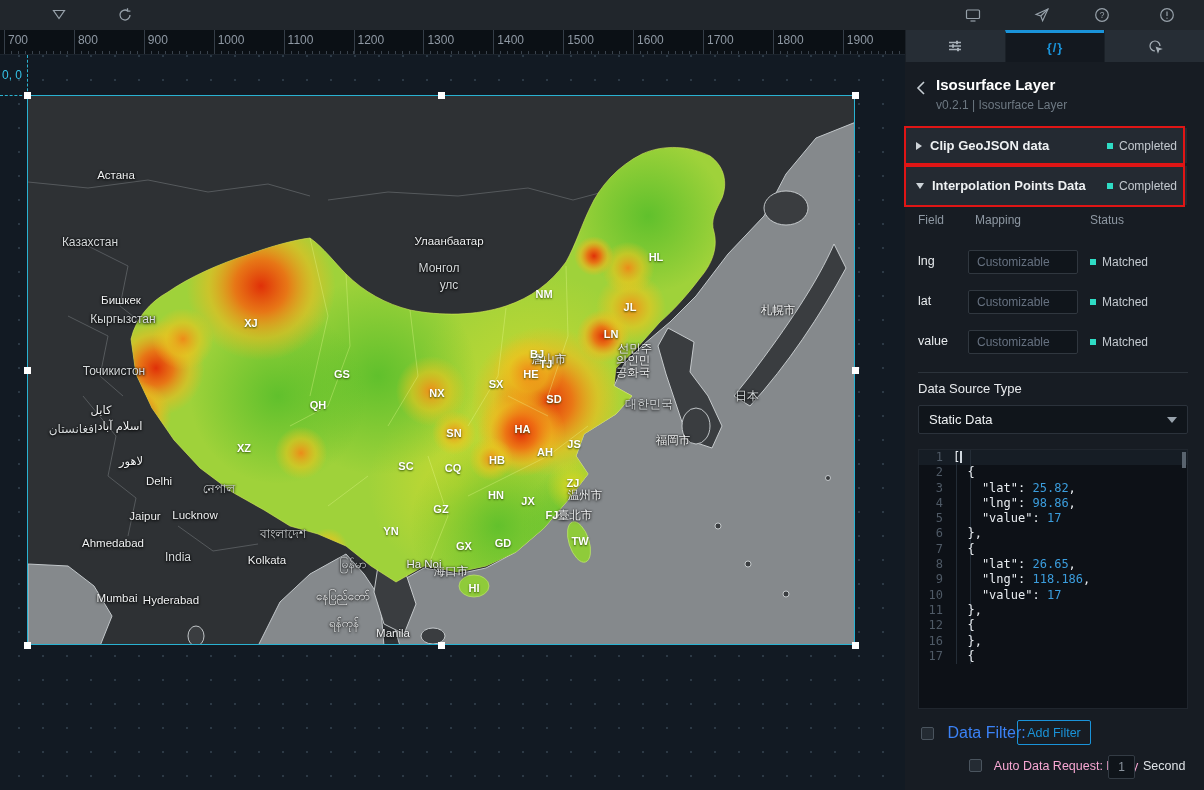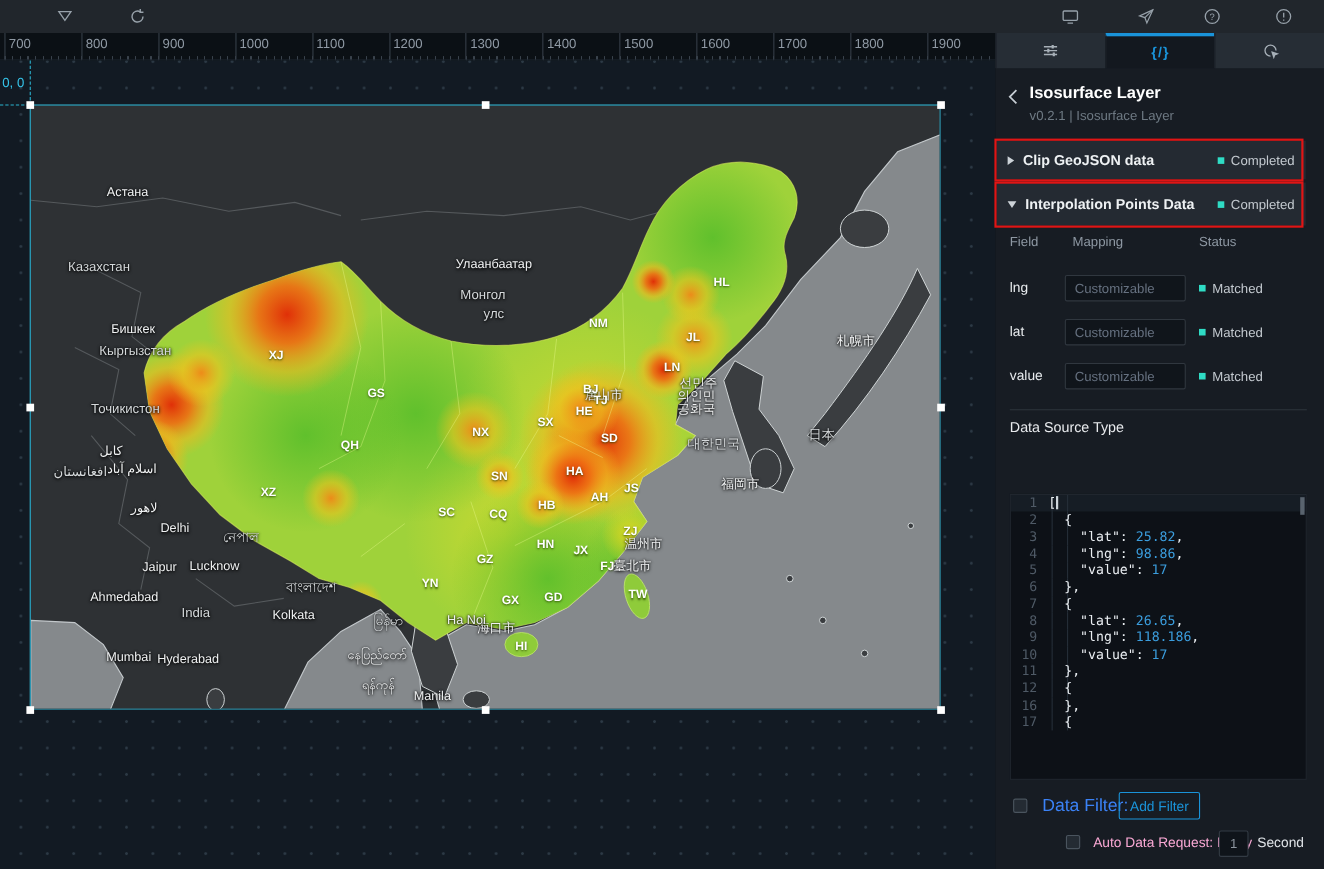--- a/index.html
+++ b/index.html
@@ -325,21 +325,21 @@
         <span class="ml country" style="left: 621px; top: 308px;">대한민국</span>
         <span class="ml country" style="left: 719px; top: 300px;">日本</span>
         <span class="ml city" style="left: 645px; top: 344px;">福岡市</span>
         <span class="ml city" style="left: 521px; top: 263px;">唐山市</span>
         <span class="ml city" style="left: 557px; top: 399px;">温州市</span>
         <span class="ml city" style="left: 547px; top: 419px;">臺北市</span>
         <span class="ml city" style="left: 423px; top: 475px;">海口市</span>
         <span class="ml city" style="left: 396px; top: 468px;">Ha Noi</span>
         <span class="ml city" style="left: 365px; top: 537px;">Manila</span>
         <span class="ml code" style="left: 223px; top: 227px;">XJ</span>
-        <span class="ml code" style="left: 307px; top: 262px; padding-left: 14px;">GS</span>
+        <span class="ml code" style="left: 307px; top: 278px; padding-left: 14px;">GS</span>
         <span class="ml code" style="left: 290px; top: 309px;">QH</span>
         <span class="ml code" style="left: 216px; top: 352px;">XZ</span>
         <span class="ml code" style="left: 516px; top: 198px;">NM</span>
         <span class="ml code" style="left: 628px; top: 161px;">HL</span>
         <span class="ml code" style="left: 602px; top: 211px;">JL</span>
         <span class="ml code" style="left: 583px; top: 238px;">LN</span>
         <span class="ml code" style="left: 509px; top: 258px;">BJ</span>
         <span class="ml code" style="left: 518px; top: 268px;">TJ</span>
         <span class="ml code" style="left: 503px; top: 278px;">HE</span>
         <span class="ml code" style="left: 468px; top: 288px;">SX</span>
@@ -435,20 +435,24 @@
       </div>
       <div class="frow" style="top: 300px;">
         <span class="fname">value</span>
         <input placeholder="Customizable" style="">
         <span class="fstatus"><span class="tealsq"></span>Matched</span>
       </div>
     </div>
 
   <div class="divider"></div>
   <div class="ds-label">Data Source Type</div>
+  <div class="dropdown">
+    <span>Static Data</span>
+    <span class="dd-caret"></span>
+  </div>
 
   <div class="editor">
     <div id="code-lines">
         <div class="cl active"><span class="ln">1</span><span class="ct">[<span class="cursor"></span></span></div>
         <div class="cl"><span class="ln">2</span><span class="ct">  {</span></div>
         <div class="cl"><span class="ln">3</span><span class="ct">    "lat": <span class="num">25.82</span>,</span></div>
         <div class="cl"><span class="ln">4</span><span class="ct">    "lng": <span class="num">98.86</span>,</span></div>
         <div class="cl"><span class="ln">5</span><span class="ct">    "value": <span class="num">17</span></span></div>
         <div class="cl"><span class="ln">6</span><span class="ct">  },</span></div>
         <div class="cl"><span class="ln">7</span><span class="ct">  {</span></div>

